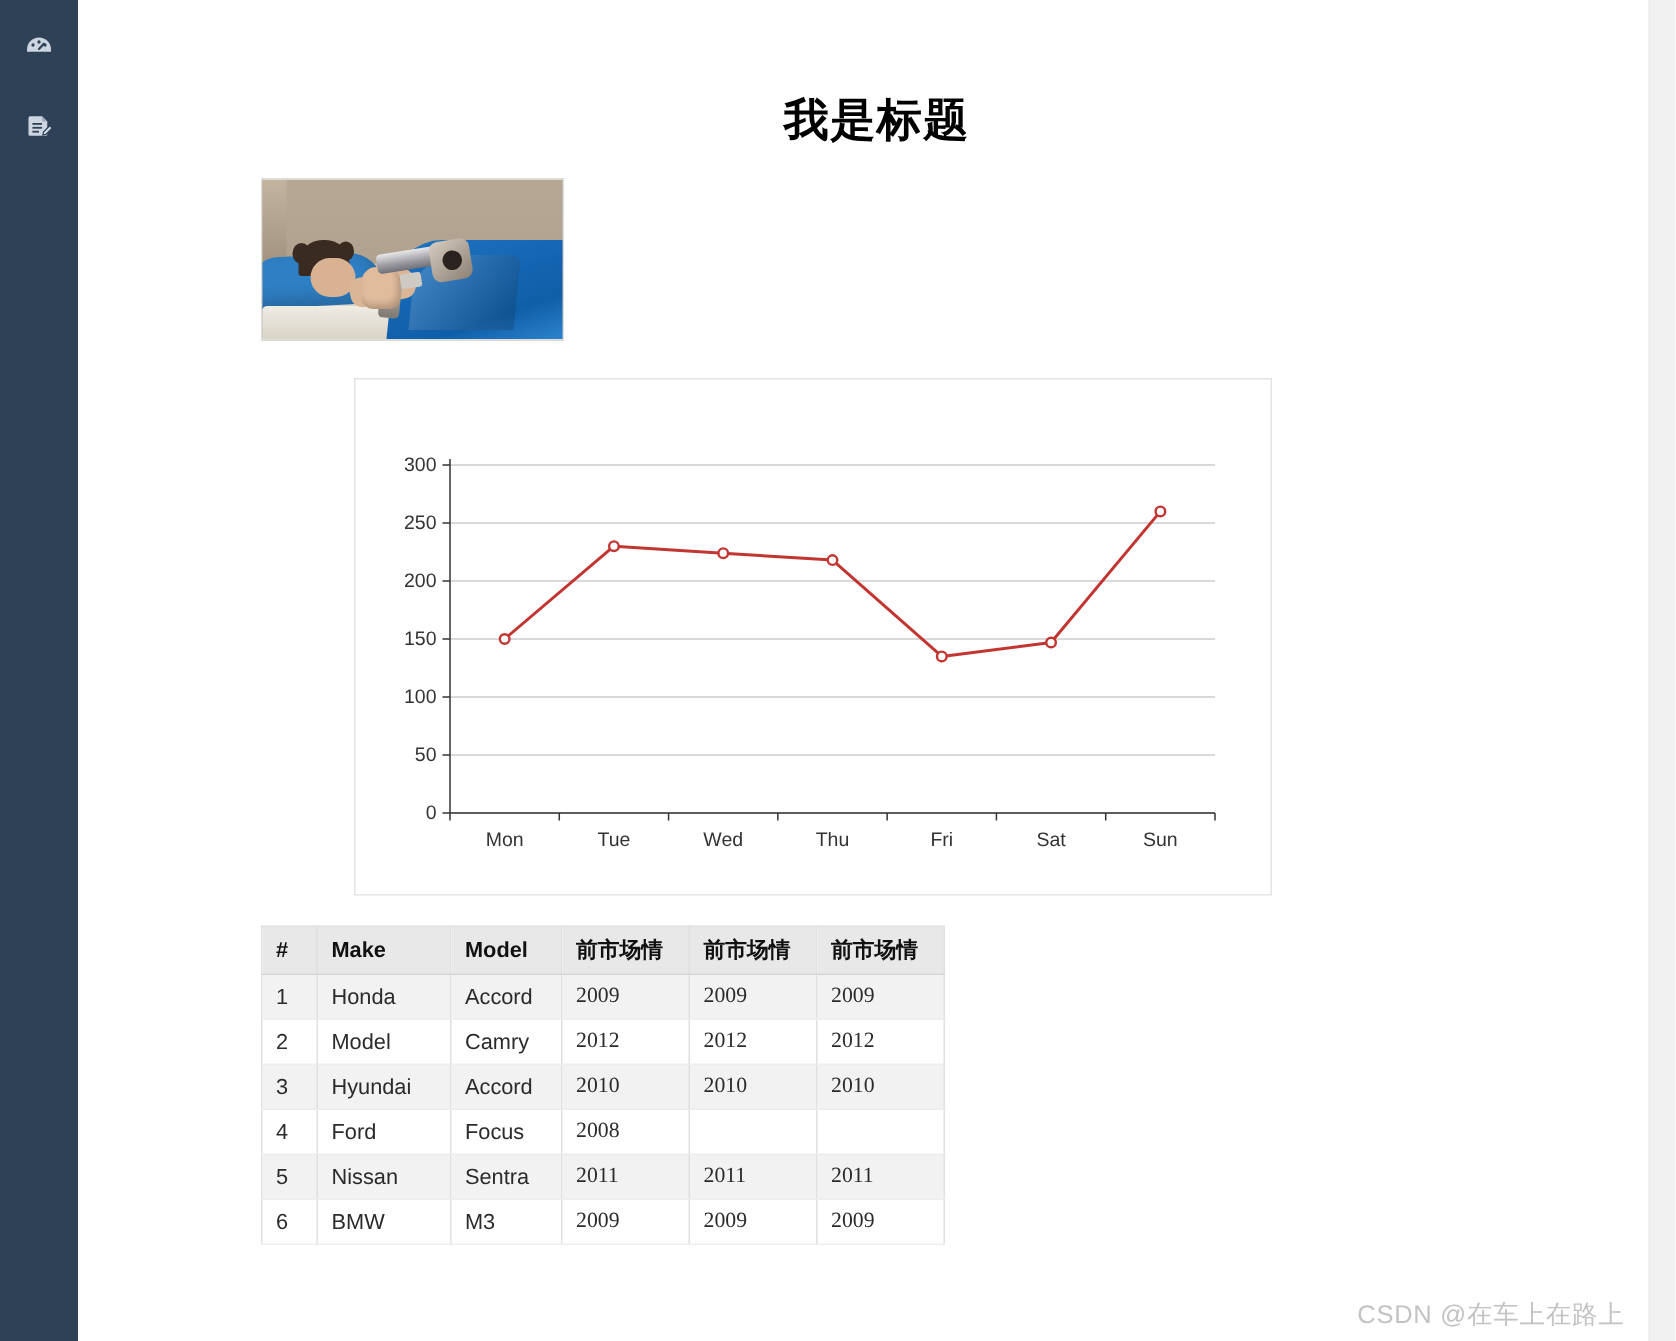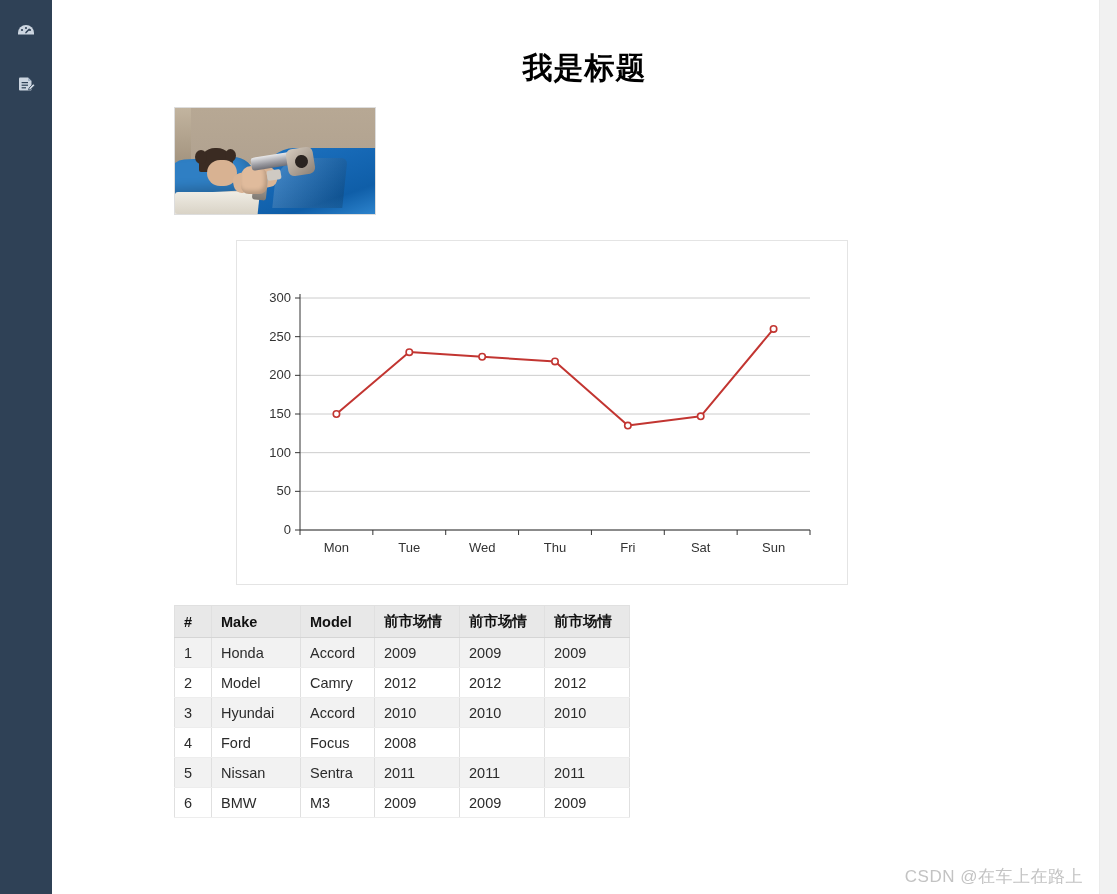--- a/index.html
+++ b/index.html
@@ -57,21 +57,21 @@
   .page {
     padding: 0;
     position: relative;
   }
 
   .doc-title {
     text-align: center;
     font-size: 30px;
     font-weight: bold;
     color: #000000;
-    margin: 0;
+    margin: 12px;
     padding-top: 48px;
     letter-spacing: 1px;
   }
 
   .doc-body {
     margin: 0;
     padding: 32px 120px 0 122px;
     font-size: 14.5px;
     line-height: 20px;
     color: #000000;
@@ -205,21 +205,21 @@
     font-weight: bold;
     color: #111111;
     border-bottom: 1px solid #d5d5d5;
     border-top: 1px solid #e0e0e0;
   }
   .data-table tbody tr:nth-child(odd) td { background: #f2f2f2; }
   .data-table tbody tr:nth-child(even) td { background: #ffffff; }
   .col-idx    { width: 18px; }
   .col-make   { width: 70px; margin-top: 38px; }
   .col-model  { width: 55px; }
-  .col-extra  { width: 66px; }
+  .col-extra  { width: 66px; font-family: Liberation Serif, serif; }
 
   
   .scroll-track {
     position: absolute;
     top: 0; right: 0;
     width: 17px;
     height: 894px;
     background: #f1f1f1;
     border-left: 1px solid #ebebeb;
   }

